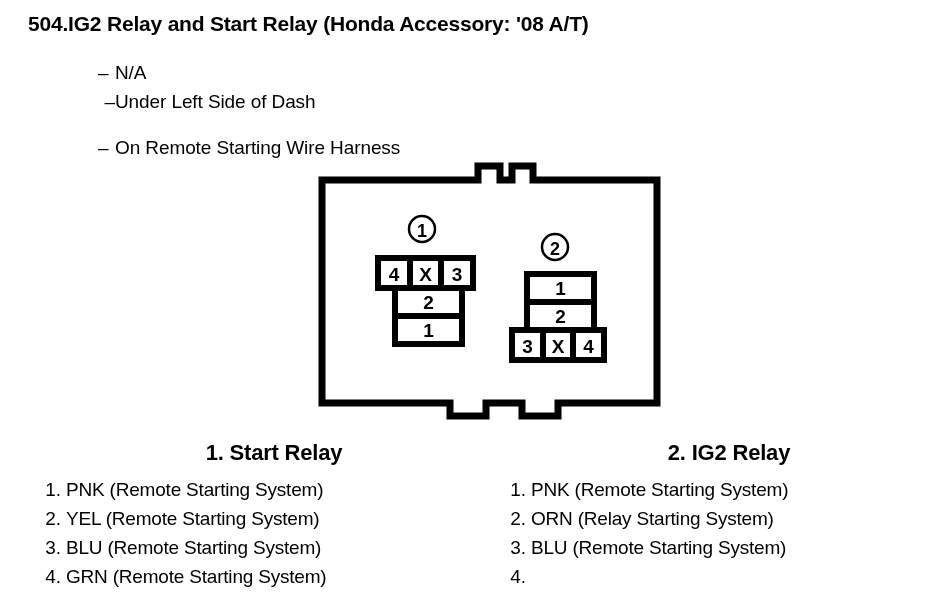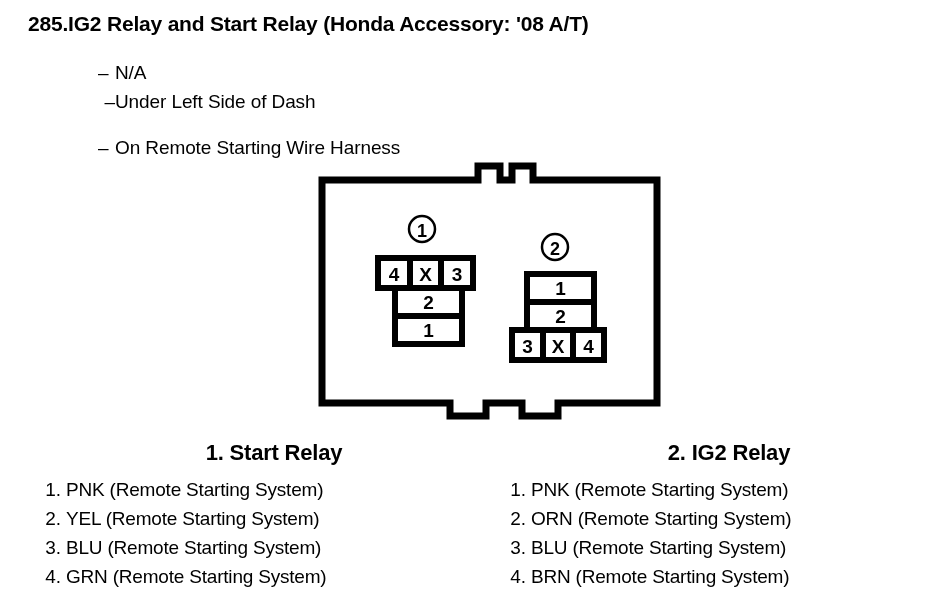--- a/index.html
+++ b/index.html
@@ -96,21 +96,21 @@
     width: 26px;
     flex: 0 0 26px;
   }
   .legend-value { display: inline-block; }
 </style>
 </head>
 <body>
 
 <div id="header-block">
   <div id="title-row">
-    <span id="title-number">285.</span><span id="title-text">IG2 Relay and Start Relay (Honda Accessory: '08 A/T)</span>
+    <span id="title-number">504.</span><span id="title-text">IG2 Relay and Start Relay (Honda Accessory: '08 A/T)</span>
   </div>
 
   <div class="bullet-line" id="bullet-0">
     <span class="bullet-dash">–</span><span>N/A</span>
   </div>
   <div class="bullet-line" id="bullet-1">
     <span class="bullet-dash">–</span><span>Under Left Side of Dash</span>
   </div>
   <div class="bullet-line" id="bullet-2">
     <span class="bullet-dash">–</span><span>On Remote Starting Wire Harness</span>
@@ -207,23 +207,22 @@
 
 <div class="legend-col" id="legend-right">
   <div class="legend-heading">2. IG2 Relay</div>
 
   <div class="legend-item">
     <span class="legend-index">1.</span>
     <span class="legend-value">PNK (Remote Starting System)</span>
   </div>
   <div class="legend-item">
     <span class="legend-index">2.</span>
-    <span class="legend-value">ORN (Remote Starting System)</span>
+    <span class="legend-value">ORN (Relay Starting System)</span>
   </div>
   <div class="legend-item">
     <span class="legend-index">3.</span>
     <span class="legend-value">BLU (Remote Starting System)</span>
   </div>
   <div class="legend-item">
     <span class="legend-index">4.</span>
-    <span class="legend-value">BRN (Remote Starting System)</span>
   </div>
 </div>
 
 </body></html>

